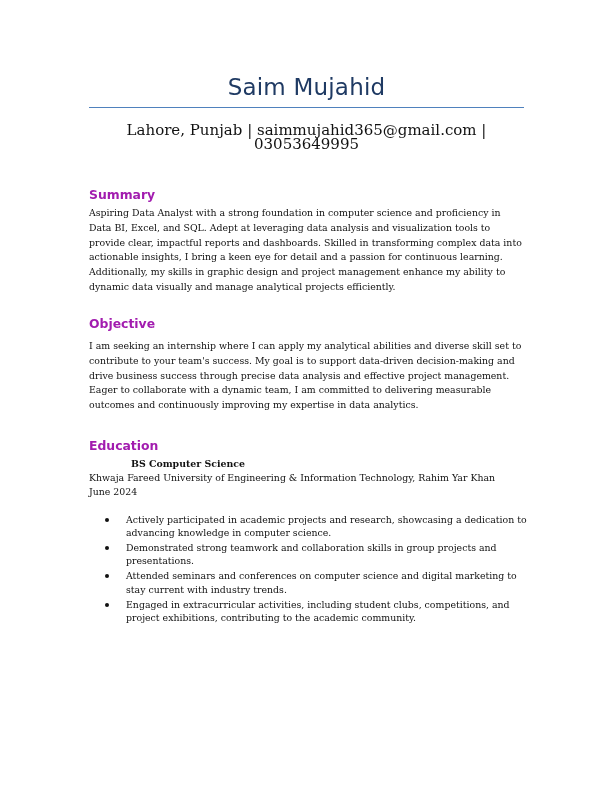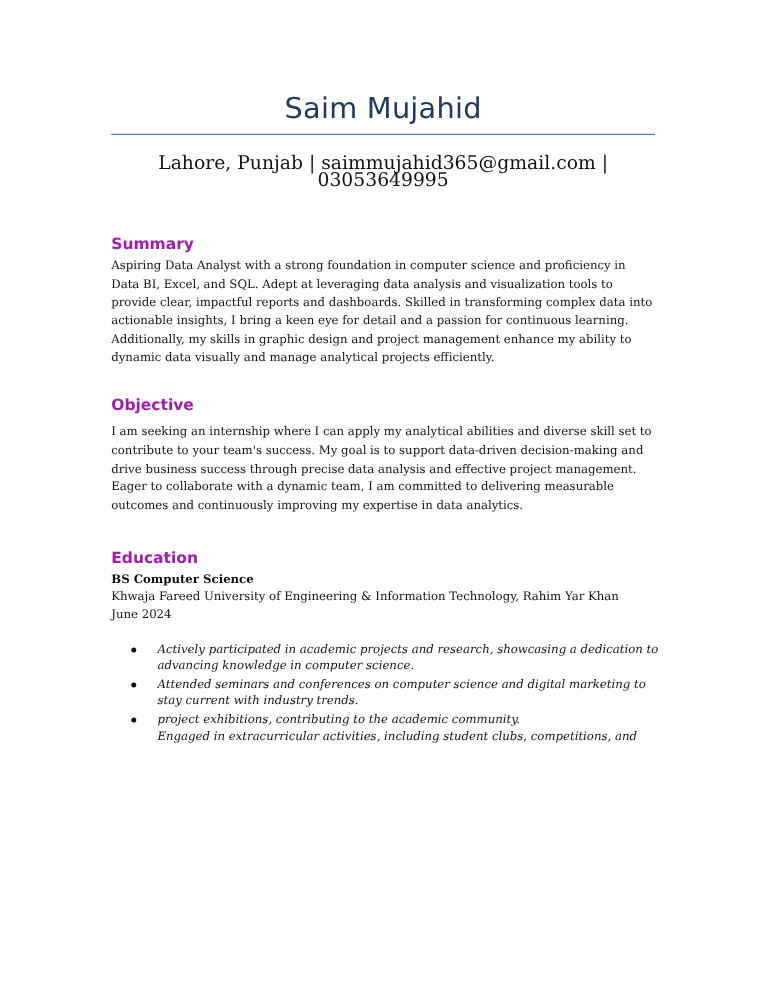--- a/index.html
+++ b/index.html
@@ -70,38 +70,38 @@
     }
     .para .ln { display: block; white-space: nowrap; }
     .edu-line {
       position: absolute;
       left: 89px;
       font-size: 9.4px;
       line-height: 14px;
       white-space: nowrap;
       color: #111;
     }
-    .edu-degree { font-weight: bold; }
+    .edu-degree { font-weight: bold; margin-left: 42px; }
     .bullets {
       position: absolute;
       left: 89px;
       top: 513px;
       width: 440px;
       margin: 0;
       padding: 0;
       list-style: none;
     }
     .bullets li {
       position: relative;
       padding-left: 37px;
       font-size: 9.4px;
       line-height: 13.2px;
       margin-bottom: 1.8px;
     }
-    .bullets li .ln { display: block; white-space: nowrap; font-style: italic; }
+    .bullets li .ln { display: block; white-space: nowrap; }
     .bullet-dot {
       position: absolute;
       left: 16px;
       top: 5px;
       width: 4px;
       height: 4px;
       border-radius: 50%;
       background: #111;
     }
   </style>
@@ -139,23 +139,28 @@
   <div class="edu-line" style="top:485px;">June 2024</div>
 
   <ul class="bullets">
     <li>
       <span class="bullet-dot"></span>
       <span class="ln">Actively participated in academic projects and research, showcasing a dedication to</span>
       <span class="ln">advancing knowledge in computer science.</span>
     </li>
     <li>
       <span class="bullet-dot"></span>
+      <span class="ln">Demonstrated strong teamwork and collaboration skills in group projects and</span>
+      <span class="ln">presentations.</span>
+    </li>
+    <li>
+      <span class="bullet-dot"></span>
       <span class="ln">Attended seminars and conferences on computer science and digital marketing to</span>
       <span class="ln">stay current with industry trends.</span>
     </li>
     <li>
       <span class="bullet-dot"></span>
+      <span class="ln">Engaged in extracurricular activities, including student clubs, competitions, and</span>
       <span class="ln">project exhibitions, contributing to the academic community.</span>
-      <span class="ln">Engaged in extracurricular activities, including student clubs, competitions, and</span>
     </li>
   </ul>
 
 </div>
 
 </body></html>

